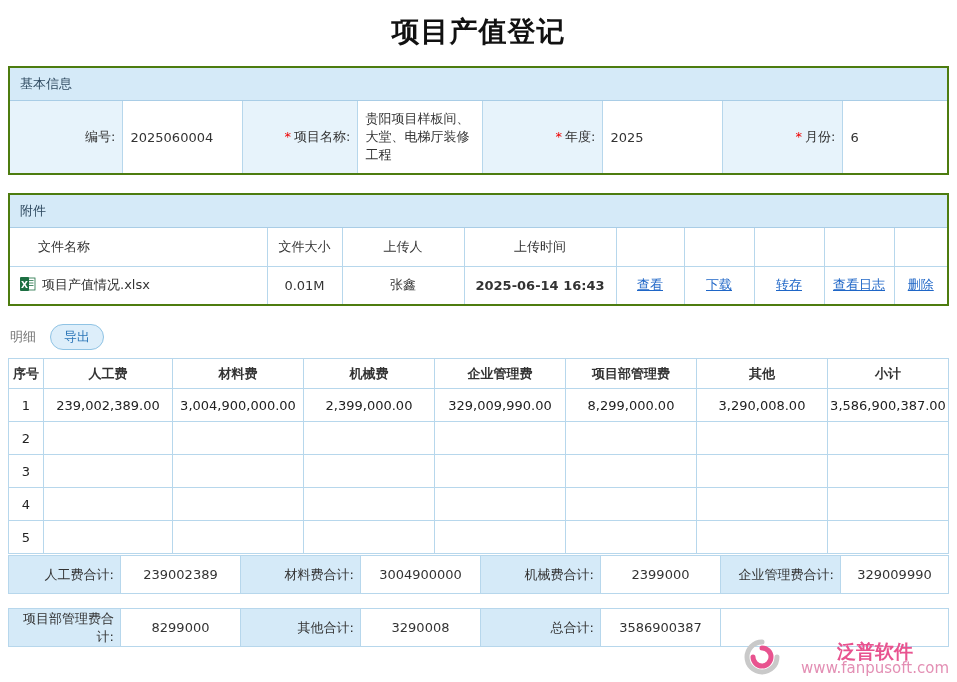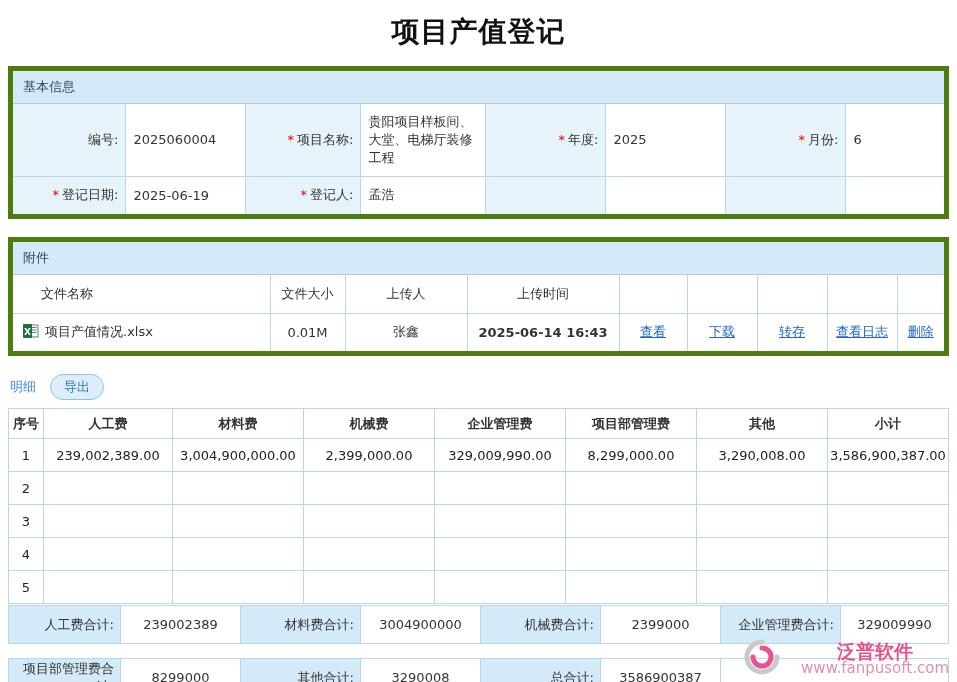--- a/index.html
+++ b/index.html
@@ -5,21 +5,21 @@
   * { margin:0; padding:0; box-sizing:border-box; }
   html,body { background:#fff; }
   body {
     width:957px; height:682px; position:relative; overflow:hidden;
     font-family:"DejaVu Sans","Liberation Sans",sans-serif;
     font-size:13px; color:#333;
   }
   .page { padding:0 8px; }
   .title { text-align:center; font-size:28px; font-weight:bold; color:#111; padding:13px 0 15px; letter-spacing:1px; }
 
-  .panel { border:5px solid #4d7c0f; margin-bottom:18px; background:#fff; }
+  .panel { border:2px solid #4d7c0f; margin-bottom:18px; background:#fff; }
   .panel-header { background:#d5eaf8; padding:7px 10px; font-size:13px; color:#2f4a60; border-bottom:1px solid #a9cde6; }
 
   table { border-collapse:collapse; table-layout:fixed; width:100%; }
   td, th { border:1px solid #b7d7ec; font-size:13px; overflow:hidden; }
   .inner-table { border:hidden; }
 
   
   .lbl { background:#e7f3fb; text-align:right; padding:4px 6px 4px 2px; color:#333; }
   .val { background:#fff; text-align:left; padding:4px 8px; color:#333; }
   .req { color:#e00; margin-right:3px; }
@@ -30,21 +30,21 @@
   .att-head td { height:38px; background:#fff; text-align:center; color:#333; }
   .att-head .first { text-align:left; padding-left:28px; }
   .att-row td { height:38px; background:#fff; text-align:center; }
   .file-cell { text-align:left !important; padding-left:10px; }
   .file-cell .xls-icon { vertical-align:-3px; margin-right:6px; }
   .bold { font-weight:bold;margin-top:20px; }
   a.action { color:#1f66c7; text-decoration:underline; cursor:pointer; }
 
   
   .detail-bar { display:flex; align-items:center; gap:14px; margin:0 0 8px 2px; }
-  .detail-label { color:#3b82f6; }
+  .detail-label { color:#737373; }
   .btn-export {
     background:#ddeefa; border:1px solid #8fc3e4; color:#2d77b8;
     border-radius:13px; padding:3px 13px; font-size:13px; cursor:pointer;
     font-family:inherit;
   }
   .detail-table { margin-bottom:1px; }
   .detail-table th { height:30px; background:#fff; font-weight:bold; color:#333; text-align:center; }
   .detail-table td { height:33px; text-align:center; color:#222; }
 
   
@@ -82,30 +82,20 @@
       <tbody>
           <tr class="row-tall">
         <td class="lbl"><span>编号:</span></td>
         <td class="val">2025060004</td>
         <td class="lbl"><span class="req">*</span><span>项目名称:</span></td>
         <td class="val">贵阳项目样板间、大堂、电梯厅装修工程</td>
         <td class="lbl"><span class="req">*</span><span>年度:</span></td>
         <td class="val">2025</td>
         <td class="lbl"><span class="req">*</span><span>月份:</span></td>
         <td class="val">6</td>
-      </tr>
-      <tr class="row-std">
-        <td class="lbl"><span class="req">*</span><span>登记日期:</span></td>
-        <td class="val">2025-06-19</td>
-        <td class="lbl"><span class="req">*</span><span>登记人:</span></td>
-        <td class="val">孟浩</td>
-        <td class="lbl"></td>
-        <td class="val"></td>
-        <td class="lbl"></td>
-        <td class="val"></td>
       </tr>
     </tbody>
       </table>
   </section>
 
   <section class="panel">
     <div class="panel-header">附件</div>
     <table class="inner-table">
       <colgroup>
         <col style="width:257px">

